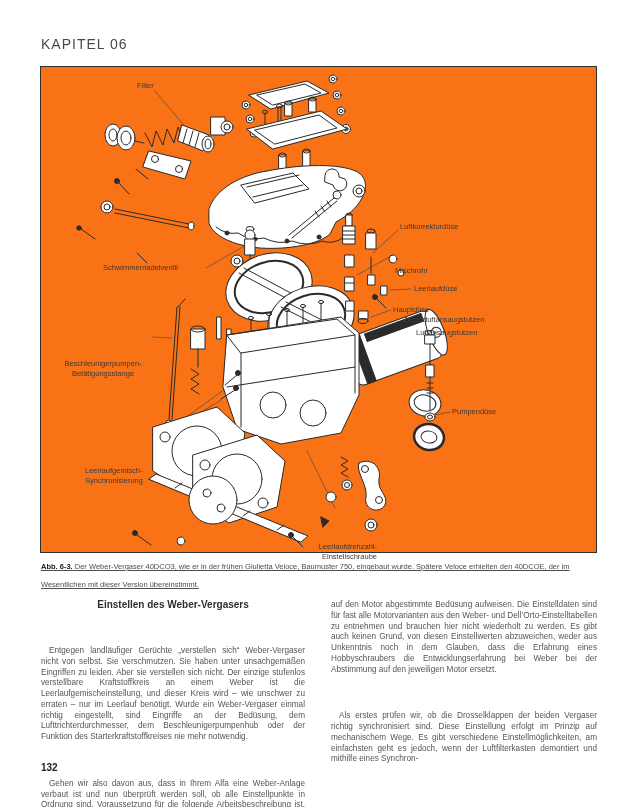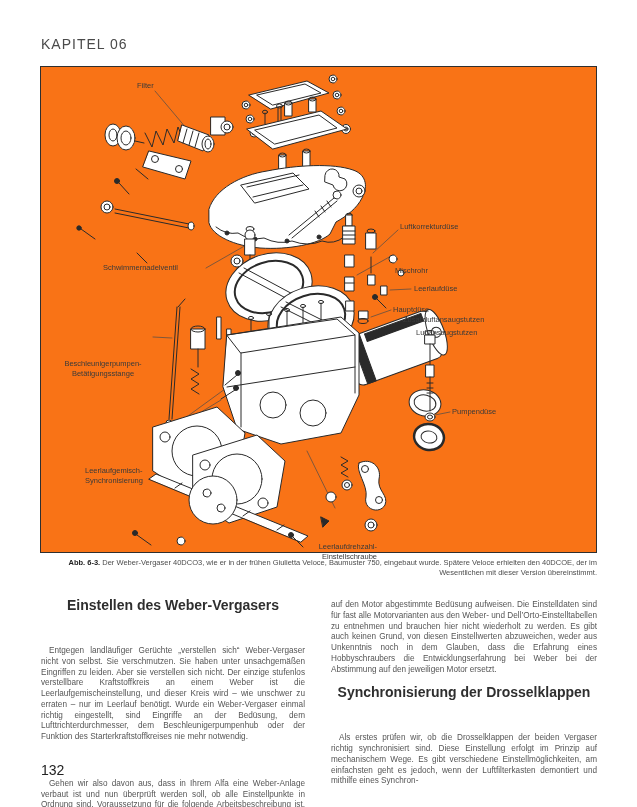--- a/index.html
+++ b/index.html
@@ -17,39 +17,39 @@
     border:1px solid #2f2f2f; background:#f97316;
   }
   .figure-frame svg { position:absolute; left:0; top:0; }
   .fig-label {
     position:absolute; font-size:7.5px; line-height:9.5px; color:#3a3a3a;
     white-space:nowrap;
   }
   .fig-label.block { white-space:normal;margin-top:32px; }
   .caption {
     position:absolute; left:41px; top:558px; width:556px;
-    font-size:7.5px; line-height:10px; color:#4d4d4d; text-align:right;
+    font-size:7.5px; line-height:18px; color:#4d4d4d; text-align:left;text-decoration:underline;
   }
   .caption b { color:#222; }
   .col {
     position:absolute; top:600px; font-size:8.2px; line-height:10.75px;
     text-align:justify; color:#555;
   }
   .col-left  { left:41px;  width:264px; }
   .col-right { left:331px; width:266px; }
   .col h3 {
-    font-size:14px; font-weight:bold; color:#2e2e2e; text-align:center;
+    font-size:10px; font-weight:bold; color:#2e2e2e; text-align:center;
     line-height:10px; margin:0 0 3px 0;
   }
   .col p.indent { text-indent:8px;margin-top:36px; }
   .col-right p.first { }
   .col-right h3 { margin-top:12px; }
   .page-number {
     position:absolute; left:41px; top:762px;
-    font-size:14px; font-weight:normal; color:#222;
+    font-size:10px; font-weight:bold; color:#222;
   }
 </style>
 </head>
 <body>
 
 <div class="page">
 
   <div class="chapter-heading">KAPITEL 06</div>
 
   <div class="figure-frame">
@@ -336,19 +336,18 @@
   </div>
 
   <div class="col col-left">
     <h3>Einstellen des Weber-Vergasers</h3>
     <p class="indent">Entgegen landläufiger Gerüchte „verstellen sich“ Weber-Vergaser nicht von selbst. Sie verschmutzen. Sie haben unter unsachgemäßen Eingriffen zu leiden. Aber sie verstellen sich nicht. Der einzige stufenlos verstellbare Kraftstoffkreis an einem Weber ist die Leerlaufgemischeinstellung, und dieser Kreis wird – wie unschwer zu erraten – nur im Leerlauf benötigt. Wurde ein Weber-Vergaser einmal richtig eingestellt, sind Eingriffe an der Bedüsung, dem Lufttrichterdurchmesser, dem Beschleunigerpumpenhub oder der Funktion des Starterkraftstoffkreises nie mehr notwendig.</p>
     <p class="indent">Gehen wir also davon aus, dass in Ihrem Alfa eine Weber-Anlage verbaut ist und nun überprüft werden soll, ob alle Einstellpunkte in Ordnung sind. Voraussetzung für die folgende Arbeitsbeschreibung ist, dass Ihr Motor diesen eingestellt ist, nirgends Falschluft zieht und die Vergaser die</p>
   </div>
 
   <div class="col col-right">
     <p class="first">auf den Motor abgestimmte Bedüsung aufweisen. Die Einstelldaten sind für fast alle Motorvarianten aus den Weber- und Dell’Orto-Einstelltabellen zu entnehmen und brauchen hier nicht wiederholt zu werden. Es gibt auch keinen Grund, von diesen Einstellwerten abzuweichen, weder aus Unkenntnis noch in dem Glauben, dass die Erfahrung eines Hobbyschraubers die Entwicklungserfahrung bei Weber bei der Abstimmung auf den jeweiligen Motor ersetzt.</p>
-    <h3>Synchronisierung der Drosselklappen</h3>
     <p class="indent">Als erstes prüfen wir, ob die Drosselklappen der beiden Vergaser richtig synchronisiert sind. Diese Einstellung erfolgt im Prinzip auf mechanischem Wege. Es gibt verschiedene Einstellmöglichkeiten, am einfachsten geht es jedoch, wenn der Luftfilterkasten demontiert und mithilfe eines Synchron-</p>
   </div>
 
   <div class="page-number">132</div>
 
 </div>
 
 </body></html>

